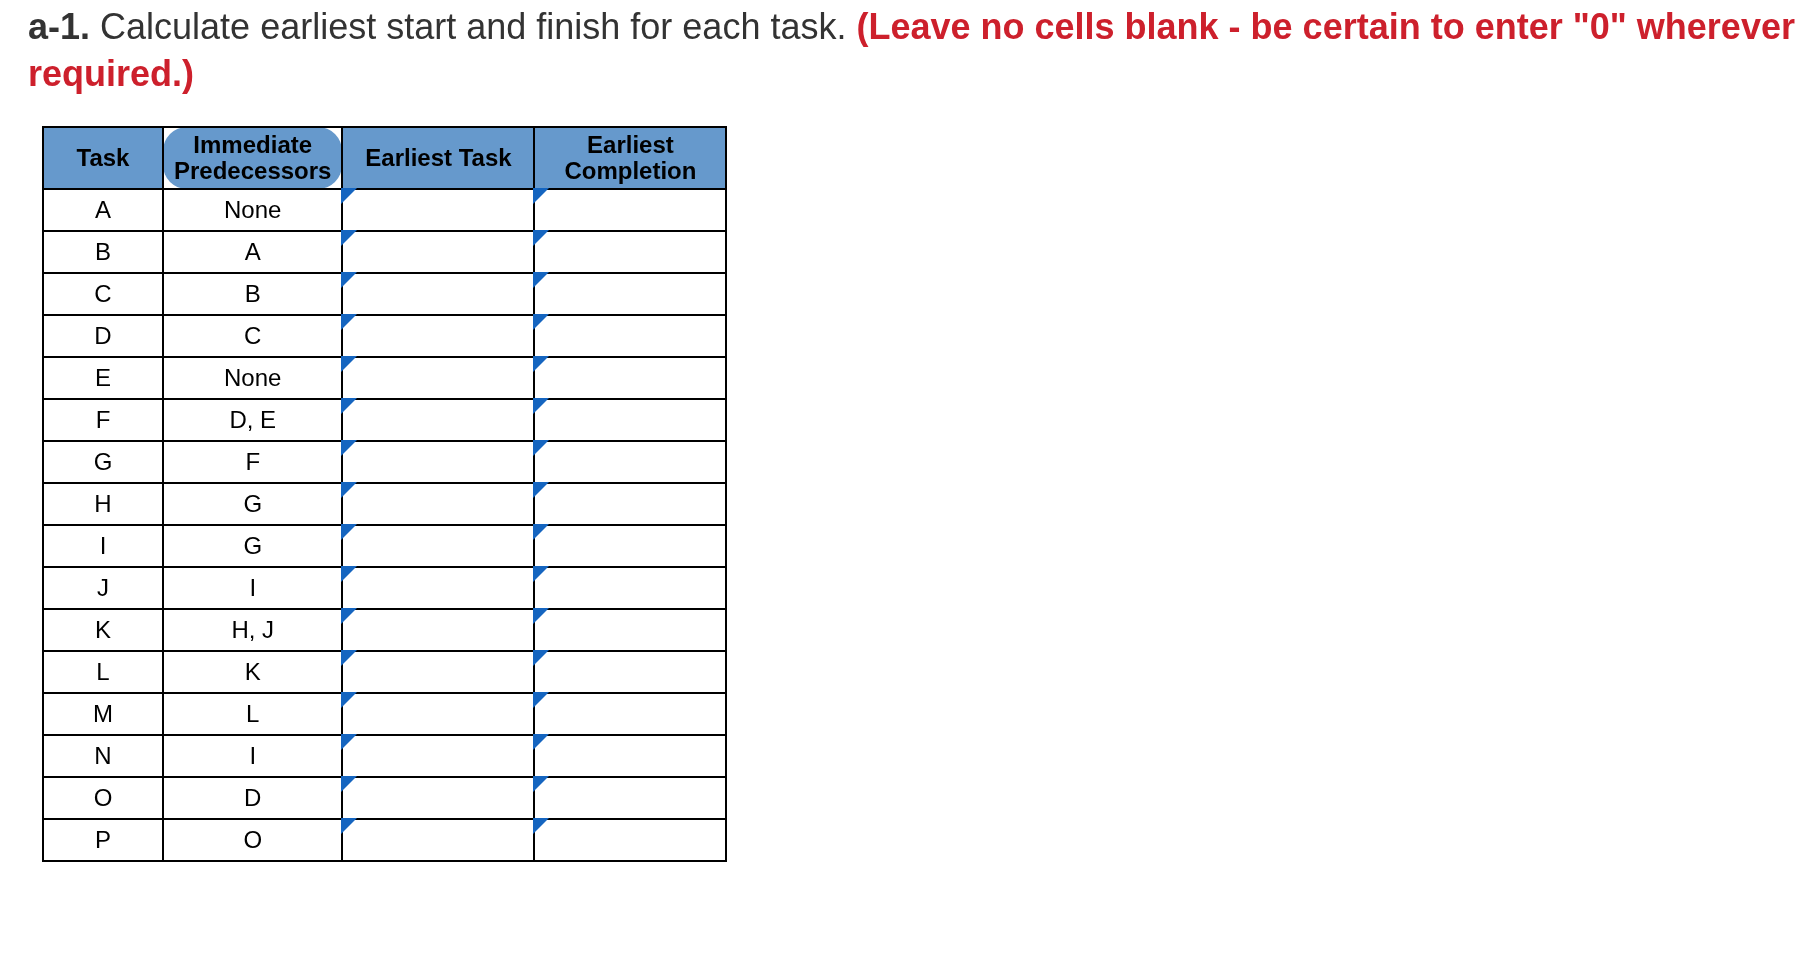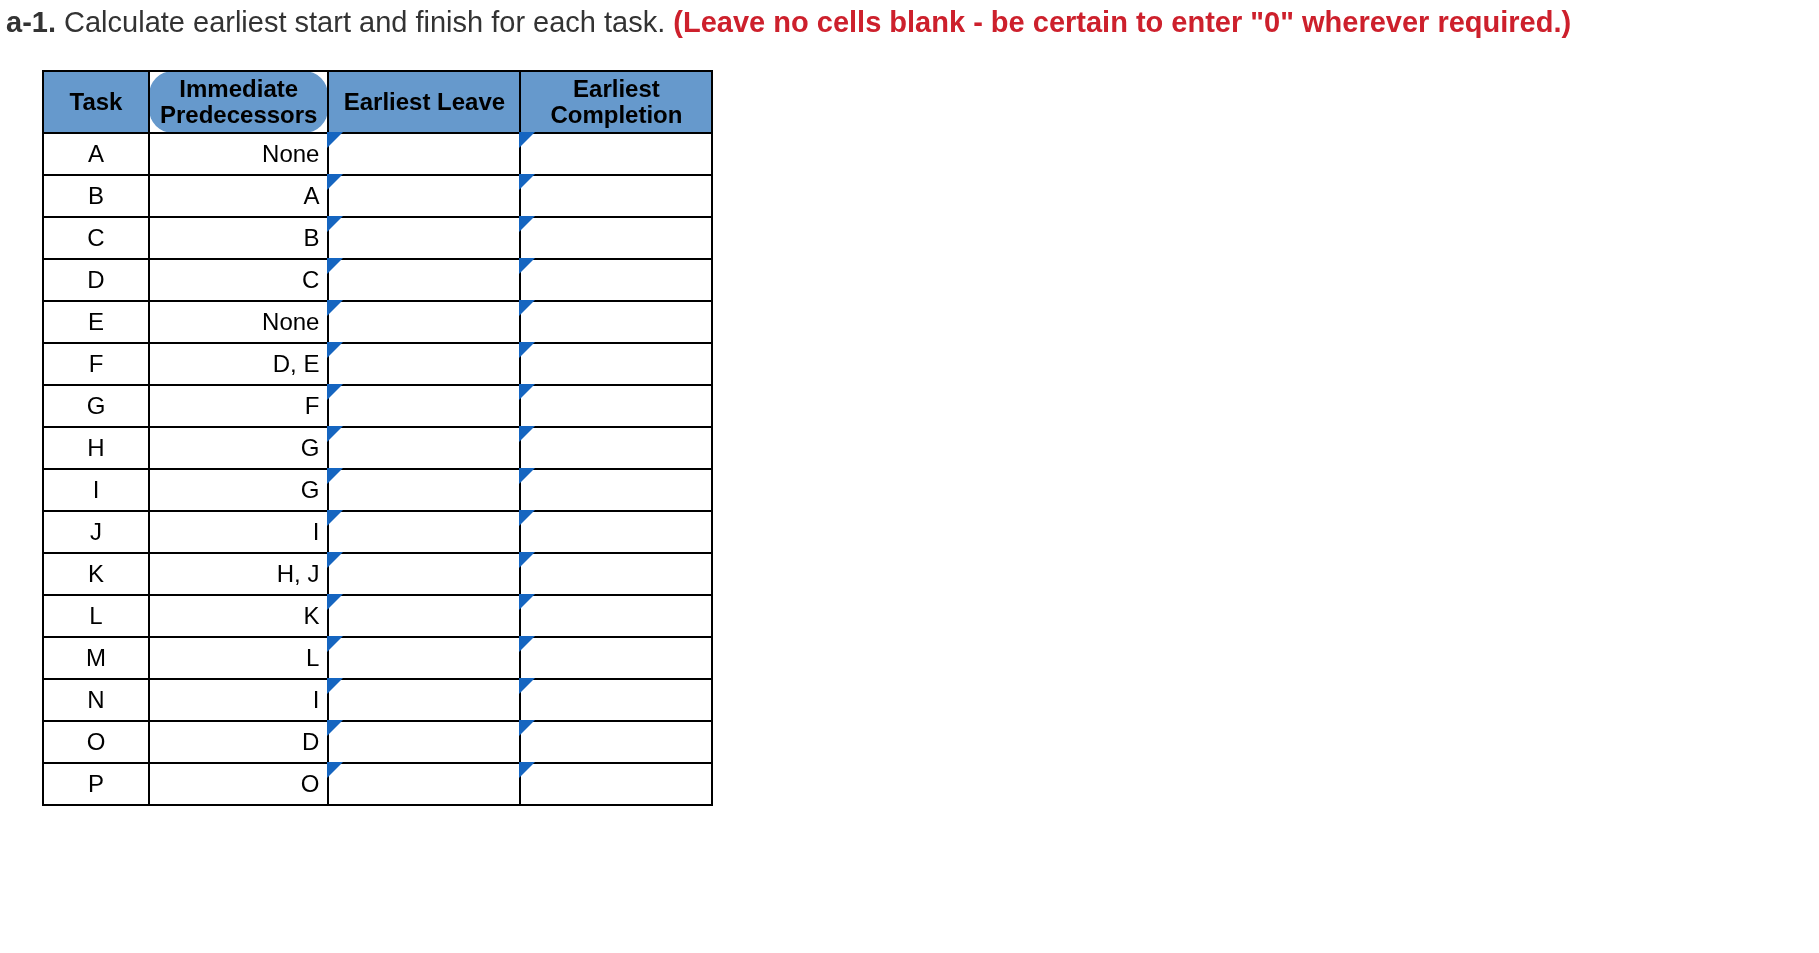--- a/index.html
+++ b/index.html
@@ -7,60 +7,60 @@
     margin: 0;
     padding: 0;
     font-family: Arial, Helvetica, sans-serif;
     background: #fff;
     width: 1819px;
   }
   .wrapper {
     padding: 4px 0 0 0;
   }
   .prompt {
-    font-size: 29px;
+    font-size: 36px;
     line-height: 1.3;
-    padding: 0 18px 28px 6px;
+    padding: 0 18px 28px 28px;
     color: #333;
   }
   .prompt .qnum { font-weight: 700; color: #333; }
   .prompt .instr { color: #333; }
   .prompt .warn { color: #cd202c; font-weight: 700; }
 
   table.task-table {
     border-collapse: collapse;
     margin-left: 42px;
     font-size: 24px;
   }
   table.task-table th {
     background: #6699cc;
     border: 2px solid #000;
     font-weight: 700;
     text-align: center;
     padding: 4px 10px;
     vertical-align: middle;
     color: #000;
   }
-  table.task-table th.col-task { width: 106px; }
+  table.task-table th.col-task { width: 120px; }
   table.task-table th.col-pred { width: 176px; line-height: 1.1; border-radius: 24px; }
   table.task-table th.col-es   { width: 192px; }
   table.task-table th.col-ec   { width: 192px; line-height: 1.1; margin-left: 41px; }
 
   table.task-table td {
     border: 2px solid #000;
     padding: 4px 8px;
     height: 40px;
     vertical-align: middle;
     color: #000;
   }
   table.task-table td.cell-task {
     text-align: center;
   }
   table.task-table td.cell-pred {
-    text-align: right;
+    text-align: center;
     border-radius: 20px;
   }
   table.task-table td.cell-input {
     position: relative;
     background: #fff;
     padding: 0;
   }
   
   table.task-table td.cell-input::before {
     content: "";
@@ -92,21 +92,21 @@
     <span class="qnum">a-1.</span>
     <span class="instr">Calculate earliest start and finish for each task.</span>
     <span class="warn">(Leave no cells blank - be certain to enter "0" wherever required.)</span>
   </div>
 
   <table class="task-table">
     <thead>
       <tr>
         <th class="col-task">Task</th>
         <th class="col-pred">Immediate Predecessors</th>
-        <th class="col-es">Earliest Leave</th>
+        <th class="col-es">Earliest Task</th>
         <th class="col-ec">Earliest Completion</th>
       </tr>
     </thead>
     <tbody id="task-tbody">
 
     <tr>
           <td class="cell-task">A</td>
           <td class="cell-pred">None</td>
           <td class="cell-input"><input type="text" style=""></td>
           <td class="cell-input"><input type="text" style=""></td>

